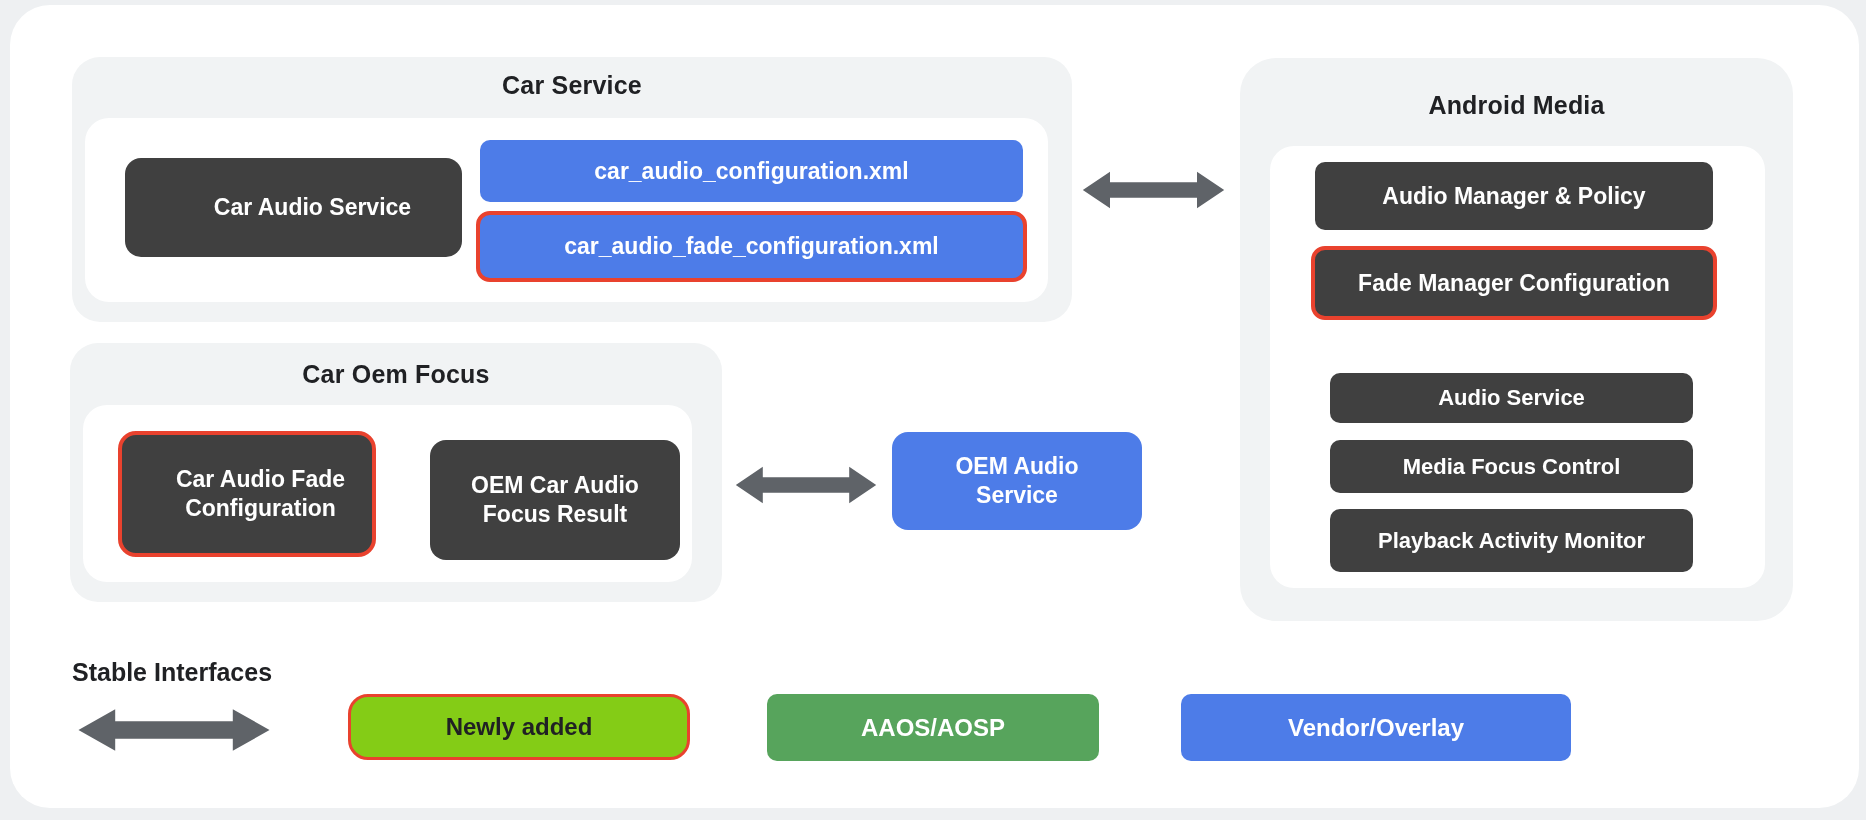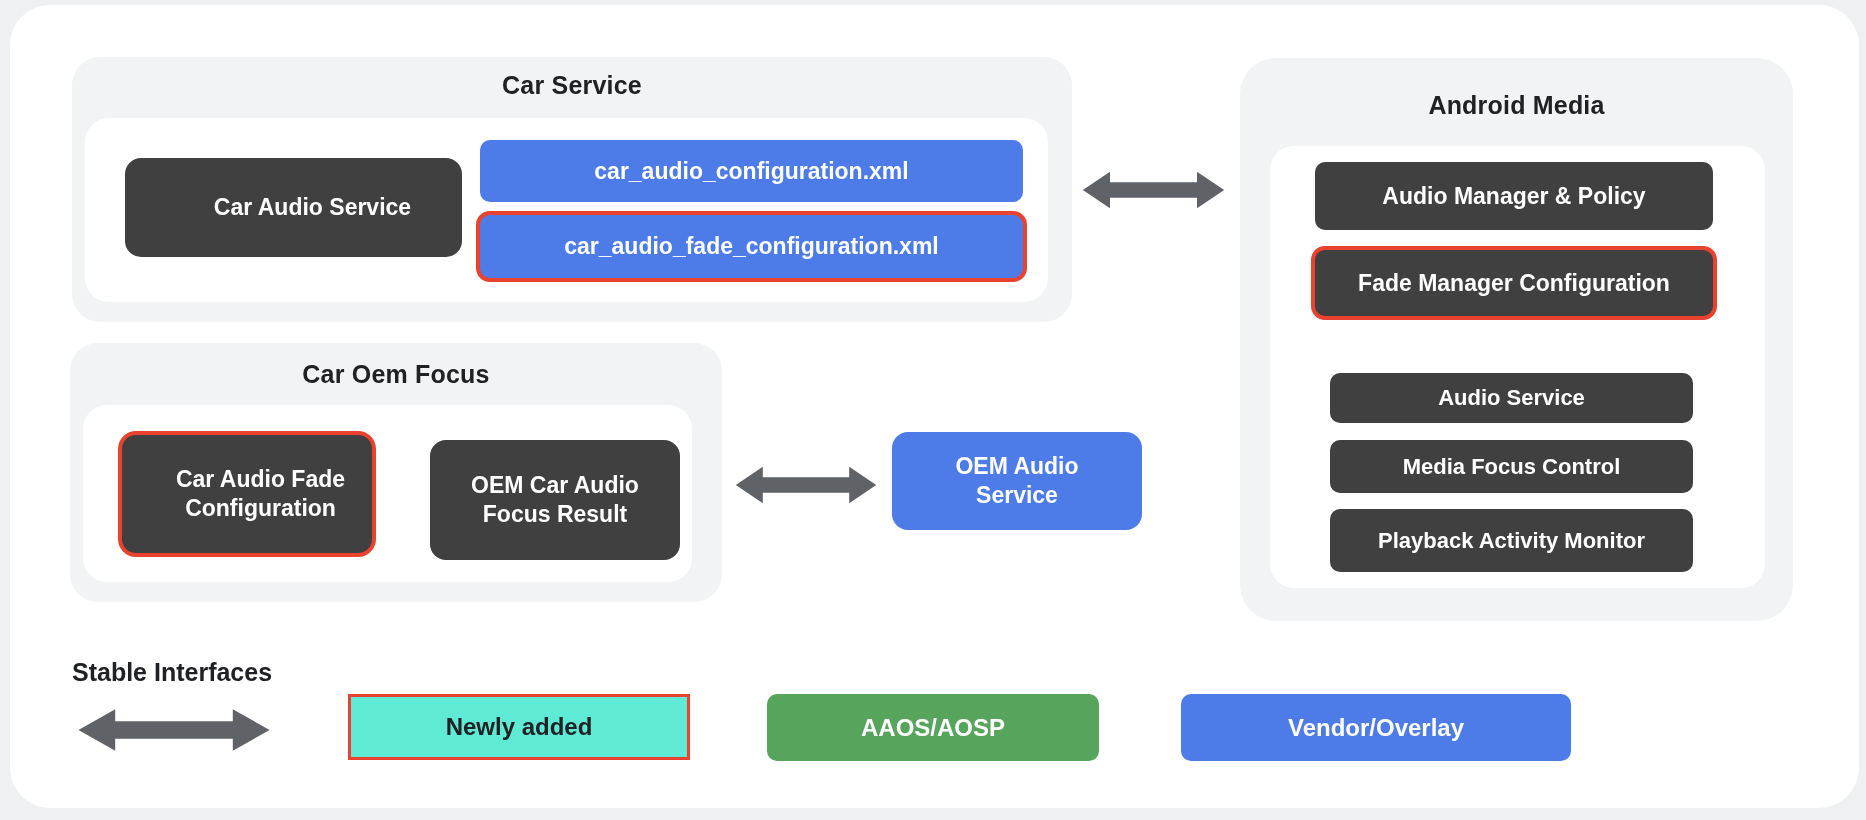--- a/index.html
+++ b/index.html
@@ -34,21 +34,21 @@
   .node.blue{background:#4d7ce8;}
   .node.big{border-radius:16px;}
   .red-border{border:4px solid #e9422e;border-radius:14px;}
   .legend-label{
     position:absolute;font-size:25px;font-weight:700;color:#202124;
   }
   .legend-box{
     position:absolute;display:flex;align-items:center;justify-content:center;
     font-size:24px;font-weight:700;border-radius:10px;box-sizing:border-box;
   }
-  .legend-box.outline{background:#5eead4;border:3px solid #e9422e;border-radius:0;color:#202124;}
+  .legend-box.outline{background:#84cc16;border:3px solid #e9422e;border-radius:20px;color:#202124;}
   .legend-box.green{background:#57a45c;color:#fff;}
   .legend-box.blue{background:#4d7ce8;color:#fff;}
   .arrow{position:absolute;}
   .arrow svg{display:block;width:100%;height:100%;}
 </style>
 </head>
 <body>
 
 <div class="canvas">
   <div class="card"></div>

